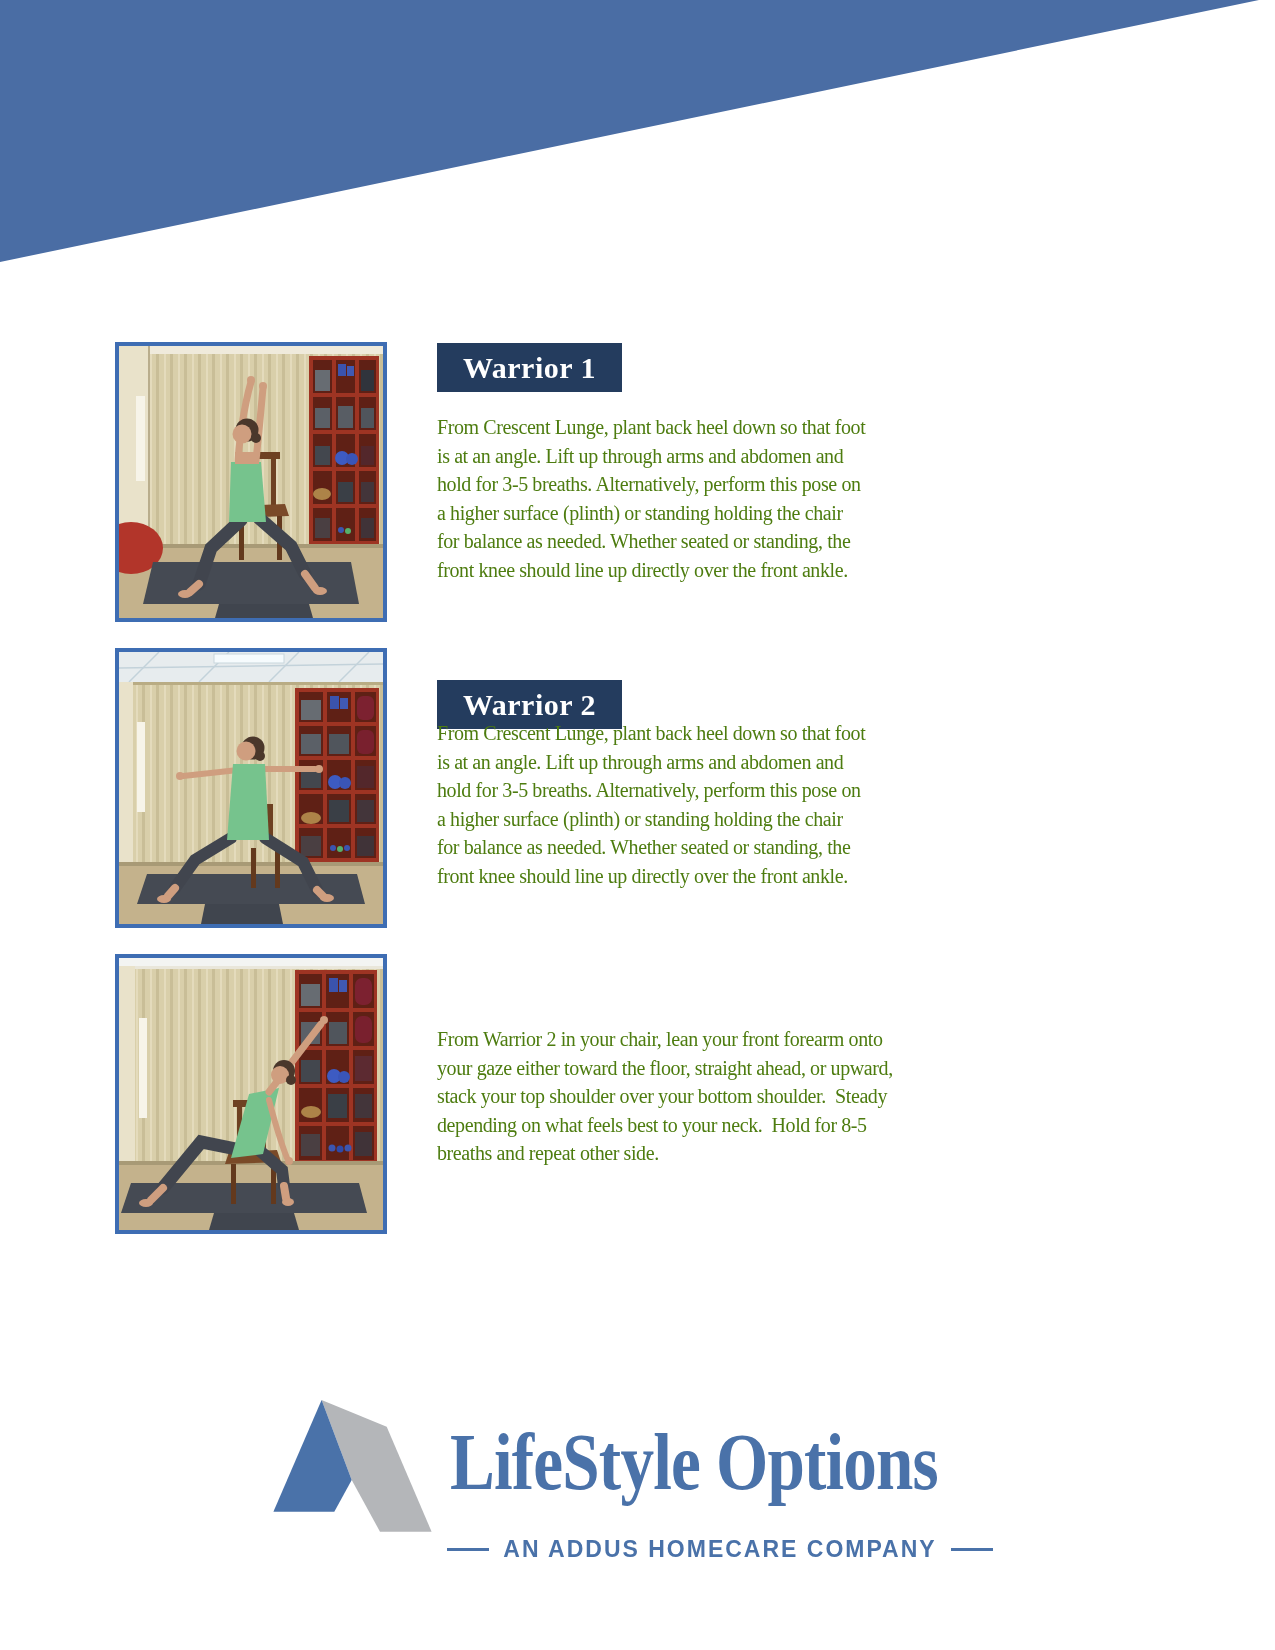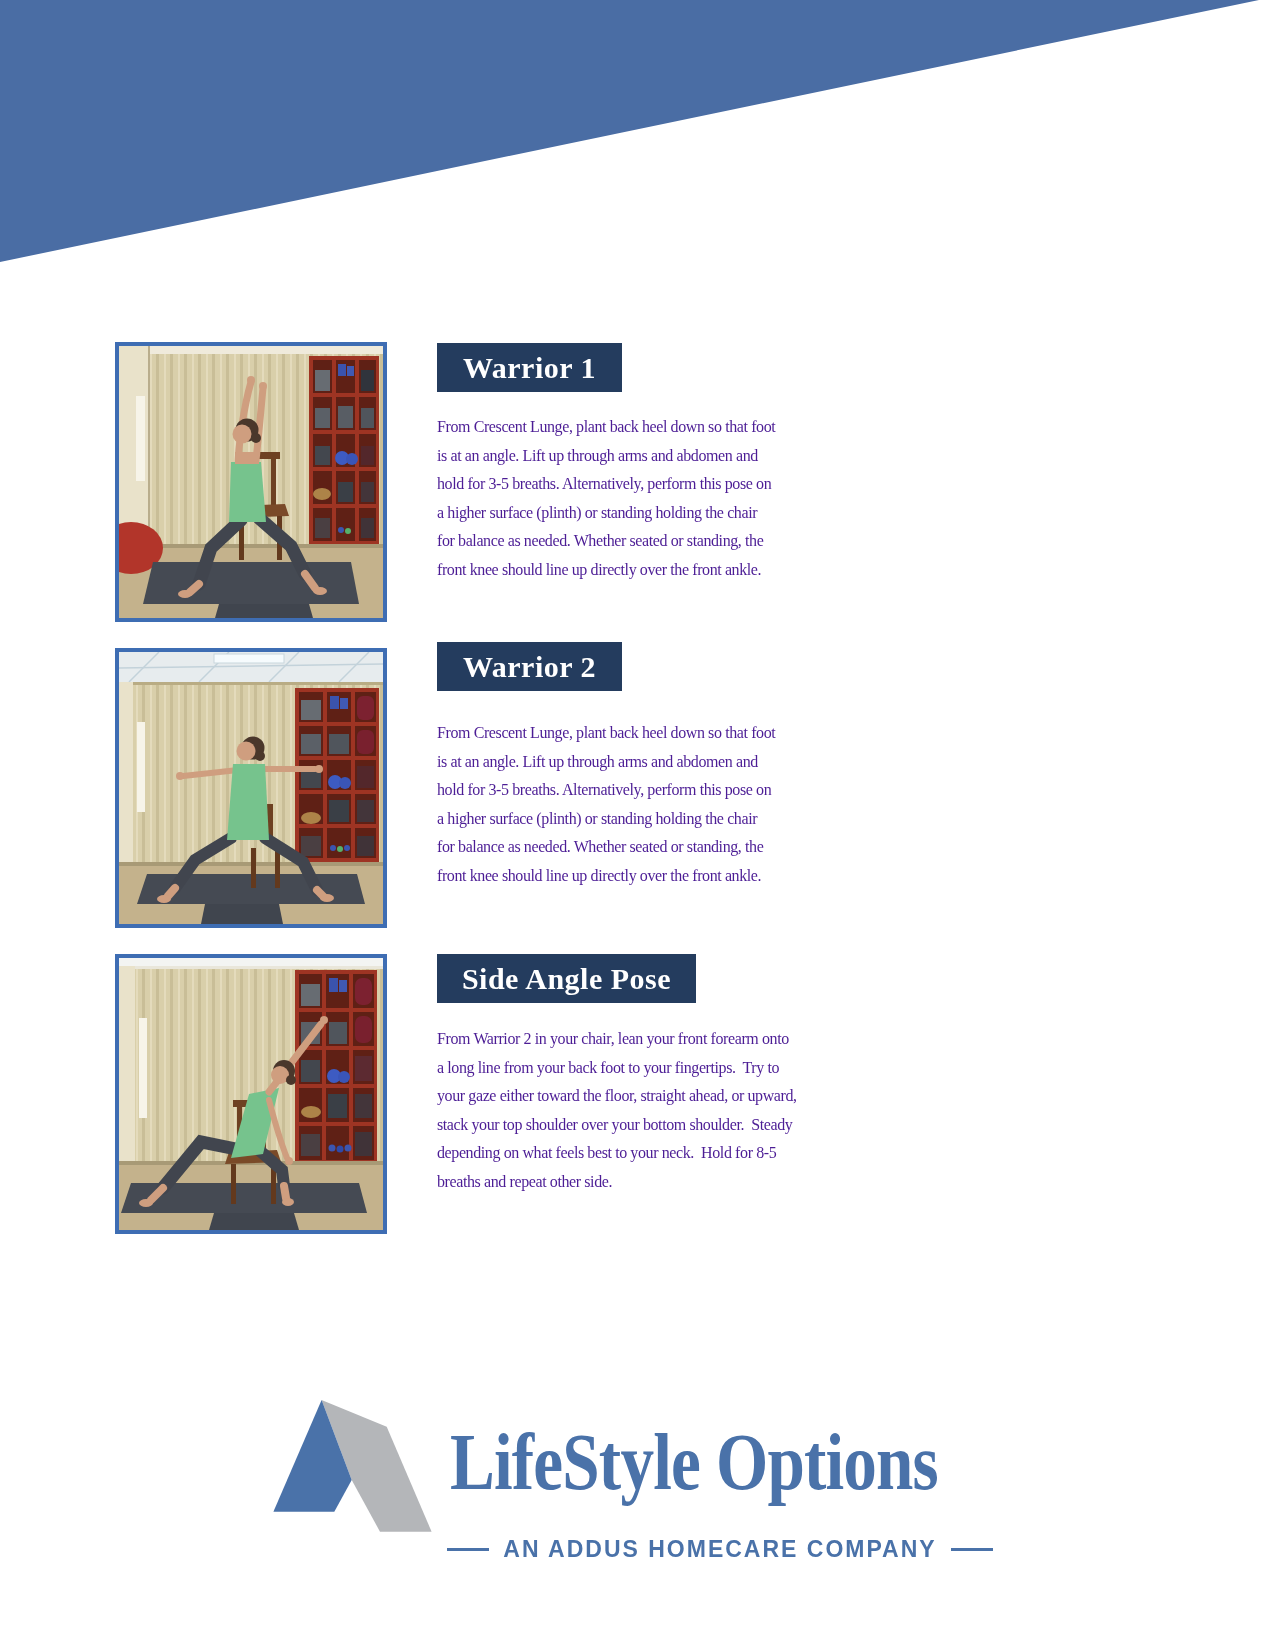--- a/index.html
+++ b/index.html
@@ -23,26 +23,26 @@
   .photo-1 { top:342px; }
   .photo-2 { top:648px; }
   .photo-3 { top:954px; }
   
   .title-box {
     position:absolute; left:437px; height:49px; background:#243c5e;
     display:flex; align-items:center; justify-content:center;
     color:#ffffff; font-weight:bold; font-size:30px; letter-spacing:0.5px;
   }
   .tb-1 { top:343px; width:185px; }
-  .tb-2 { top:642px; width:185px; }
+  .tb-2 { top:680px; width:185px; }
   .tb-3 { top:954px; width:259px; }
   
   .desc {
     position:absolute; left:437px; width:570px;
-    color:#4c1d95; font-size:16px; line-height:28.5px; letter-spacing:-0.4px;
+    color:#4d7c0f; font-size:20px; line-height:28.5px; letter-spacing:-0.4px;
   }
   .desc .text-line { white-space:pre; }
   .d-1 { top:413px; }
   .d-2 { top:719px; }
   .d-3 { top:1025px; }
   
   .logo-mark { position:absolute; left:255px; top:1390px; }
   .brand {
     position:absolute; left:450px; top:1417px;
     font-weight:bold; font-size:80px; color:#4a72a9;
@@ -353,26 +353,22 @@
         <circle cx="170" cy="203" r="4" fill="#cf9e7f"></circle>
         <path d="M150 134 L202 66" stroke="#cf9e7f" stroke-width="7" fill="none" stroke-linecap="round"></path>
         <circle cx="205" cy="62" r="4" fill="#cf9e7f"></circle>
         <circle cx="165" cy="113" r="11" fill="#4a372b"></circle>
         <circle cx="161" cy="117" r="9" fill="#cf9e7f"></circle>
         <circle cx="172" cy="122" r="5" fill="#4a372b"></circle>
       </g>
     </svg>
   </div>
 
-  <div class="title-box tb-3">
-    <span>Side Angle Pose</span>
-  </div>
   <div class="desc d-3">
       <div class="text-line">From Warrior 2 in your chair, lean your front forearm onto</div>
-      <div class="text-line">a long line from your back foot to your fingertips.  Try to</div>
       <div class="text-line">your gaze either toward the floor, straight ahead, or upward,</div>
       <div class="text-line">stack your top shoulder over your bottom shoulder.  Steady</div>
       <div class="text-line">depending on what feels best to your neck.  Hold for 8-5</div>
       <div class="text-line">breaths and repeat other side.</div>
     </div>
 
   <svg class="logo-mark" width="185" height="150" viewBox="0 0 185 150">
     <polygon points="66.6,10 131.7,36.7 176.6,141.7 125,141.7 96.7,90" fill="#b4b6b9"></polygon>
     <polygon points="66.6,10 96.7,90 79.3,121.7 18.4,121.7" fill="#4a72a9"></polygon>
   </svg>

